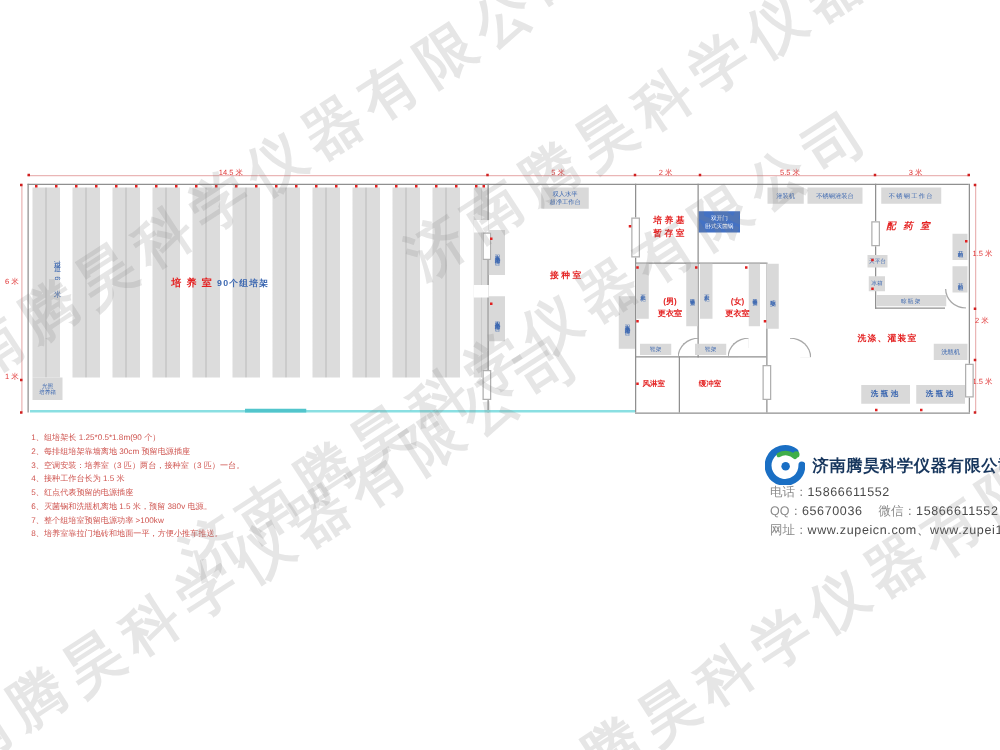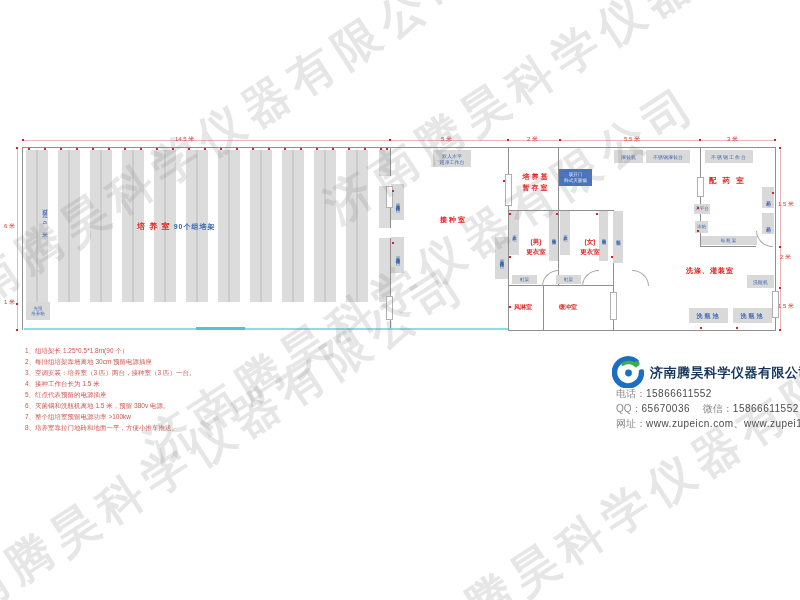--- a/index.html
+++ b/index.html
@@ -127,21 +127,21 @@
   </div>
   <div class="rlbl" style="left:573px;top:237px;width:34px;text-align:center;font-size:6.5px;line-height:10px;">
     <span style="display:block;">(女)</span>
     <span style="display:block;">更衣室</span>
   </div>
   <div class="eq" style="left:512px;top:275px;width:25px;height:9px;font-size:4.5px;">鞋架</div>
   <div class="eq" style="left:556px;top:275px;width:25px;height:9px;font-size:4.5px;">鞋架</div>
   <div class="rlbl" style="left:514px;top:303px;font-size:6px;">风淋室</div>
   <div class="rlbl" style="left:559px;top:303px;font-size:6px;">缓冲室</div>
 
-  <div class="rlbl" style="left:709px;top:176px;font-size:7.5px;letter-spacing:2px;">配 药 室</div>
+  <div class="rlbl" style="left:709px;top:176px;font-size:7.5px;letter-spacing:2px;font-style:italic;">配 药 室</div>
   <div class="eq" style="left:694px;top:204px;width:16px;height:10px;font-size:4.5px;">天平台</div>
   <div class="eq" style="left:695px;top:221px;width:13px;height:12px;font-size:4.5px;">冰箱</div>
   <div class="eq eqv" style="left:762px;top:187px;width:12px;height:21px;font-size:4.5px;">药品柜</div>
   <div class="eq eqv" style="left:762px;top:213px;width:12px;height:21px;font-size:4.5px;">药品柜</div>
   <div class="eq" style="left:701px;top:236px;width:56px;height:9px;font-size:4.5px;letter-spacing:1px;">晾瓶架</div>
 
   <div class="rlbl" style="left:686px;top:266px;font-size:7px;letter-spacing:1px;">洗涤、灌装室</div>
   <div class="eq" style="left:747px;top:275px;width:27px;height:13px;">洗瓶机</div>
   <div class="eq" style="left:689px;top:308px;width:39px;height:15px;font-size:6px;font-weight:bold;letter-spacing:2px;">洗瓶池</div>
   <div class="eq" style="left:733px;top:308px;width:39px;height:15px;font-size:6px;font-weight:bold;letter-spacing:2px;">洗瓶池</div>

